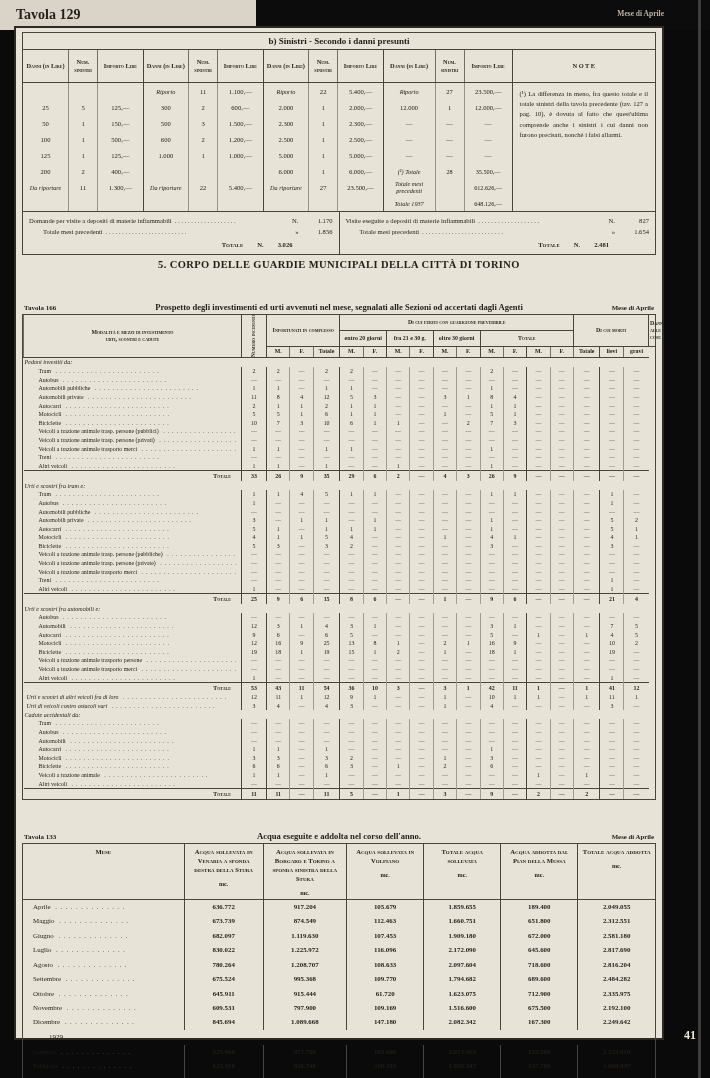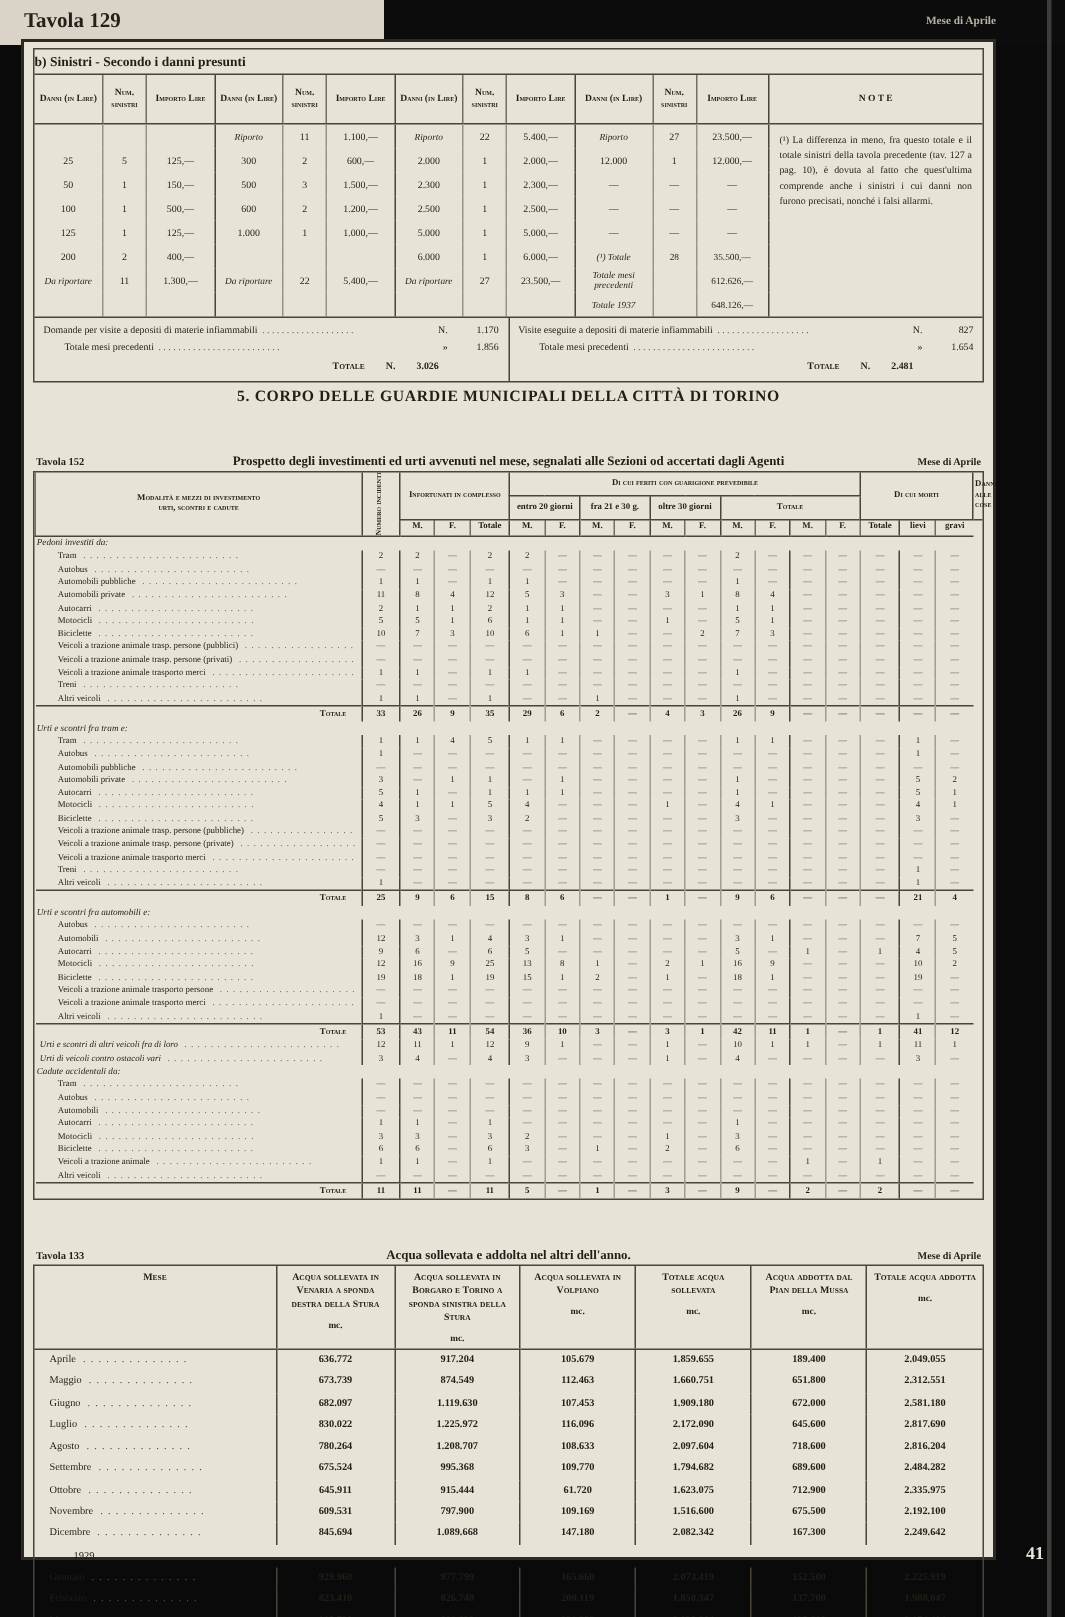--- a/index.html
+++ b/index.html
@@ -8,21 +8,21 @@
   .corner-white{position:absolute;left:0;top:0;width:256px;height:30px;background:#d9d4c7;}
   .band-top{position:absolute;left:256px;top:0;width:454px;height:30px;background:#0c0c0c;}
   .tavola-top{position:absolute;left:16px;top:7px;font-size:14px;font-weight:bold;color:#241f18;}
   .mese-top{position:absolute;right:46px;top:9px;font-size:7.5px;font-weight:bold;color:#b9b2a2;}
   .streak{position:absolute;right:9px;top:0;width:3px;height:100%;background:#3f3d3a;}
   .pageno{position:absolute;right:14px;top:1028px;font-size:12px;font-weight:bold;color:#e9e5d9;}
   .page{position:absolute;left:14px;top:26px;width:650px;height:1014px;background:#e7e3d6;
         border:2px solid #2e2a23;box-sizing:border-box;padding:4px 6px;}
   .boxed{border:1px solid #4a443a;}
   
-  .tA-title{text-align:left;font-weight:bold;font-size:9px;padding:3px 0;border-bottom:1px solid #4a443a;}
+  .tA-title{text-align:center;font-weight:bold;font-size:9px;padding:3px 0;border-bottom:1px solid #4a443a;}
   table{border-collapse:collapse;width:100%;table-layout:fixed;}
   .tA th,.tA td{font-size:6.6px;padding:1px 2px;vertical-align:middle;}
   .tA thead th{font-variant:small-caps;font-weight:bold;font-size:6.4px;line-height:1.25;
       border-bottom:1px solid #4a443a;border-left:1px solid #756e5f;height:30px;}
   .tA thead th:first-child{border-left:none;}
   .tA td{text-align:center;border-left:1px solid #9a9384;height:14px;}
   .tA td.gb,.tA thead th.gb{border-left:1px solid #4a443a;}
   .tA td:first-child{border-left:none;}
   .tA .em{font-style:italic;}
   .tA .lbl{font-size:6.2px;}
@@ -276,21 +276,21 @@
             <span>Totale</span>
             <span>N.</span>
             <span>2.481</span>
           </div>
         </div>
       </div>
     </div>
 
     <div class="sec-title">5. CORPO DELLE GUARDIE MUNICIPALI DELLA CITTÀ DI TORINO</div>
     <div class="sec-sub">
-      <span class="tv">Tavola 152</span>
+      <span class="tv">Tavola 166</span>
       <span class="st">Prospetto degli investimenti ed urti avvenuti nel mese, segnalati alle Sezioni od accertati dagli Agenti</span>
       <span class="ms">Mese di Aprile</span>
     </div>
 
     <div class="boxed">
       <table class="tB">
         <colgroup>
           <col style="width:34.5%">
             <col style="width:4%">
           <col style="width:3.7%">
@@ -1491,21 +1491,21 @@
               <td>2</td>
               <td class="g dash">—</td>
               <td class="dash">—</td>
             </tr>
           </tbody>
       </table>
     </div>
 
     <div class="sec-sub">
       <span class="tv">Tavola 133</span>
-      <span class="st">Acqua sollevata e addolta nel altri dell'anno.</span>
+      <span class="st">Acqua eseguite e addolta nel corso dell'anno.</span>
       <span class="ms">Mese di Aprile</span>
     </div>
 
     <div class="boxed">
       <table class="tC">
         <colgroup>
           <col style="width:25.5%">
             <col style="width:12.5%">
             <col style="width:13.2%">
           <col style="width:12.2%">

